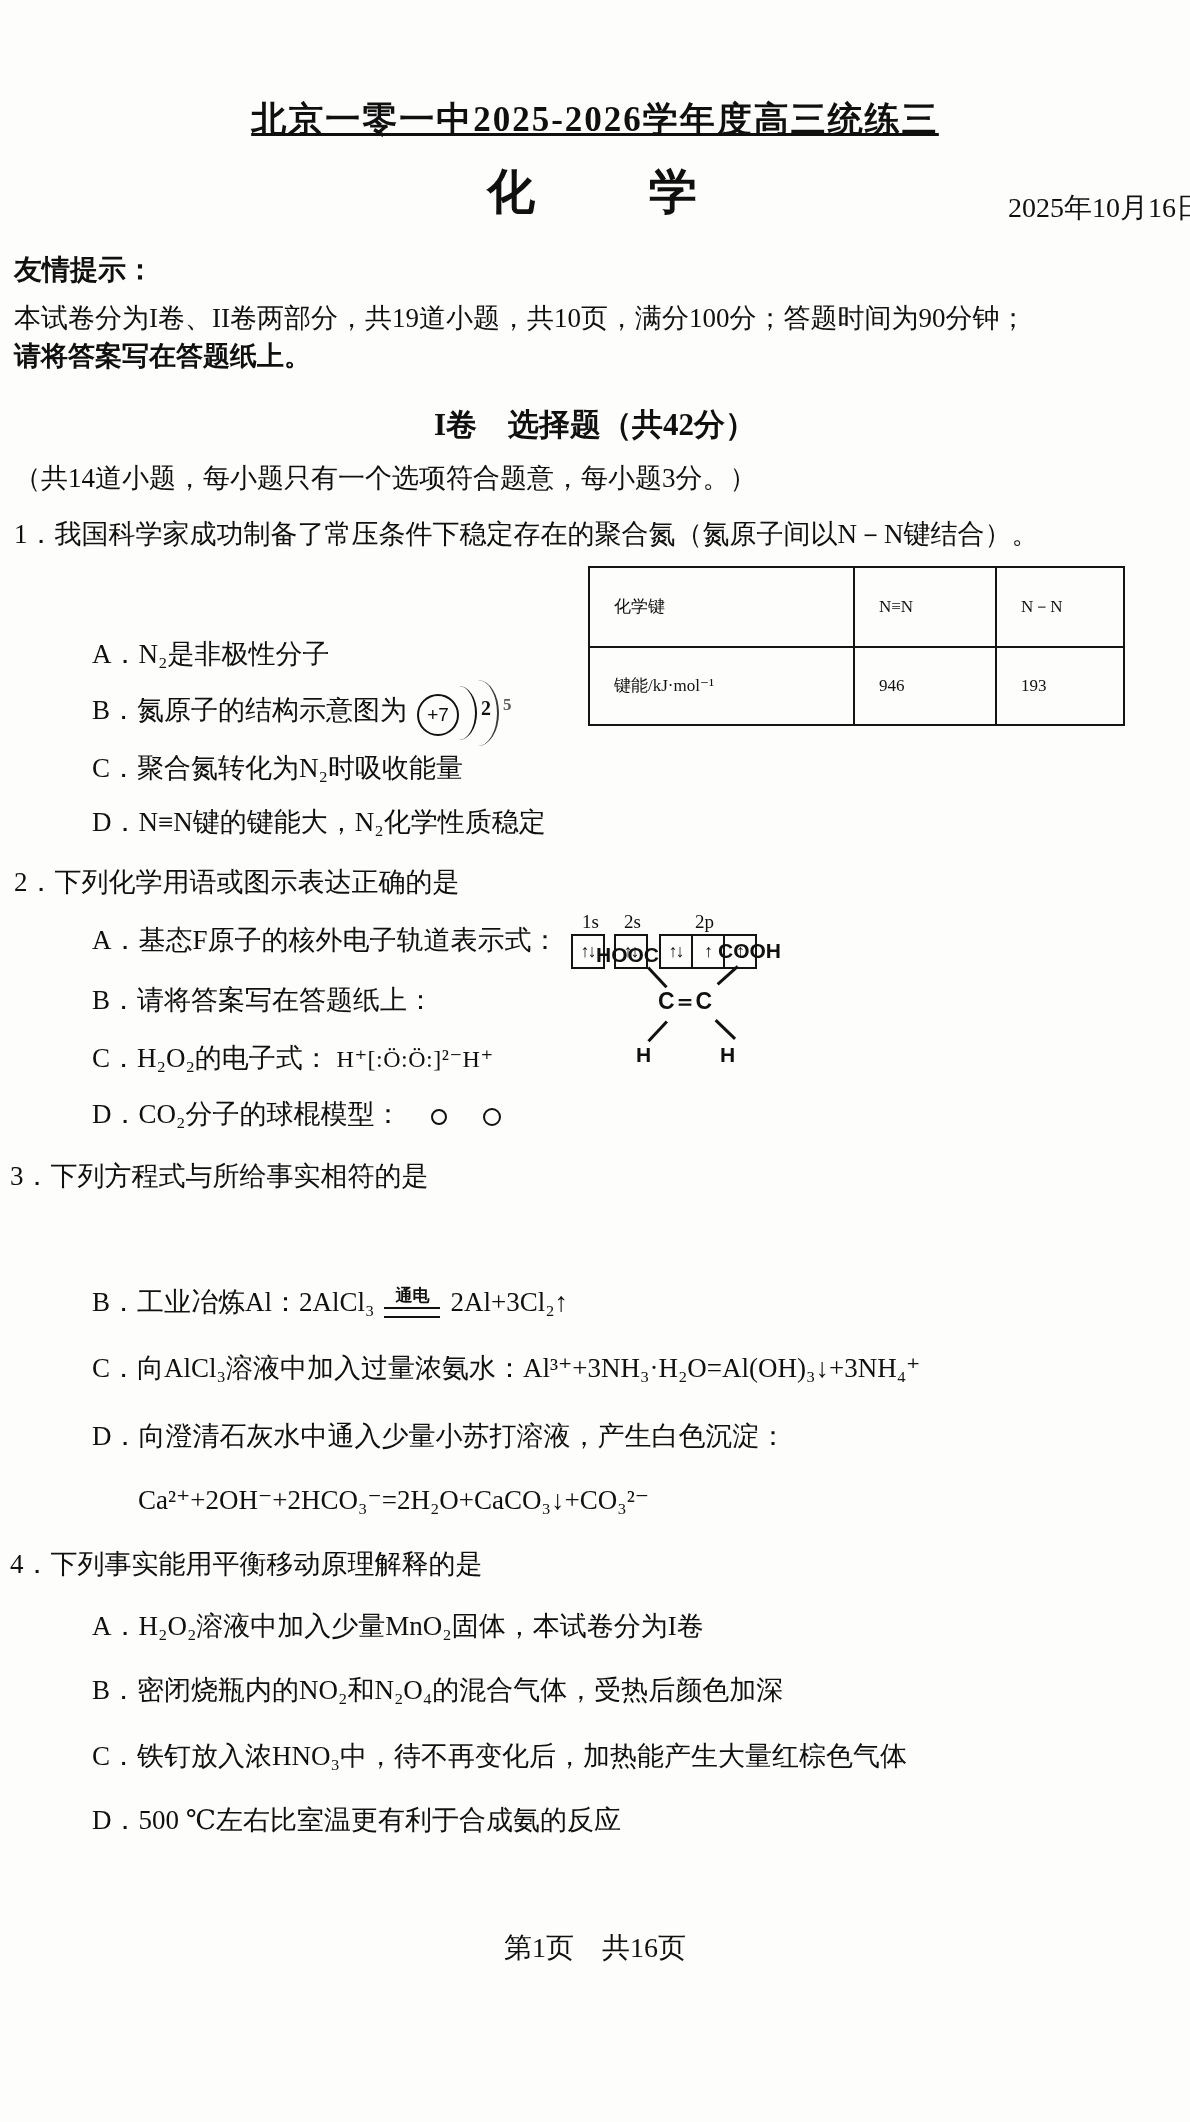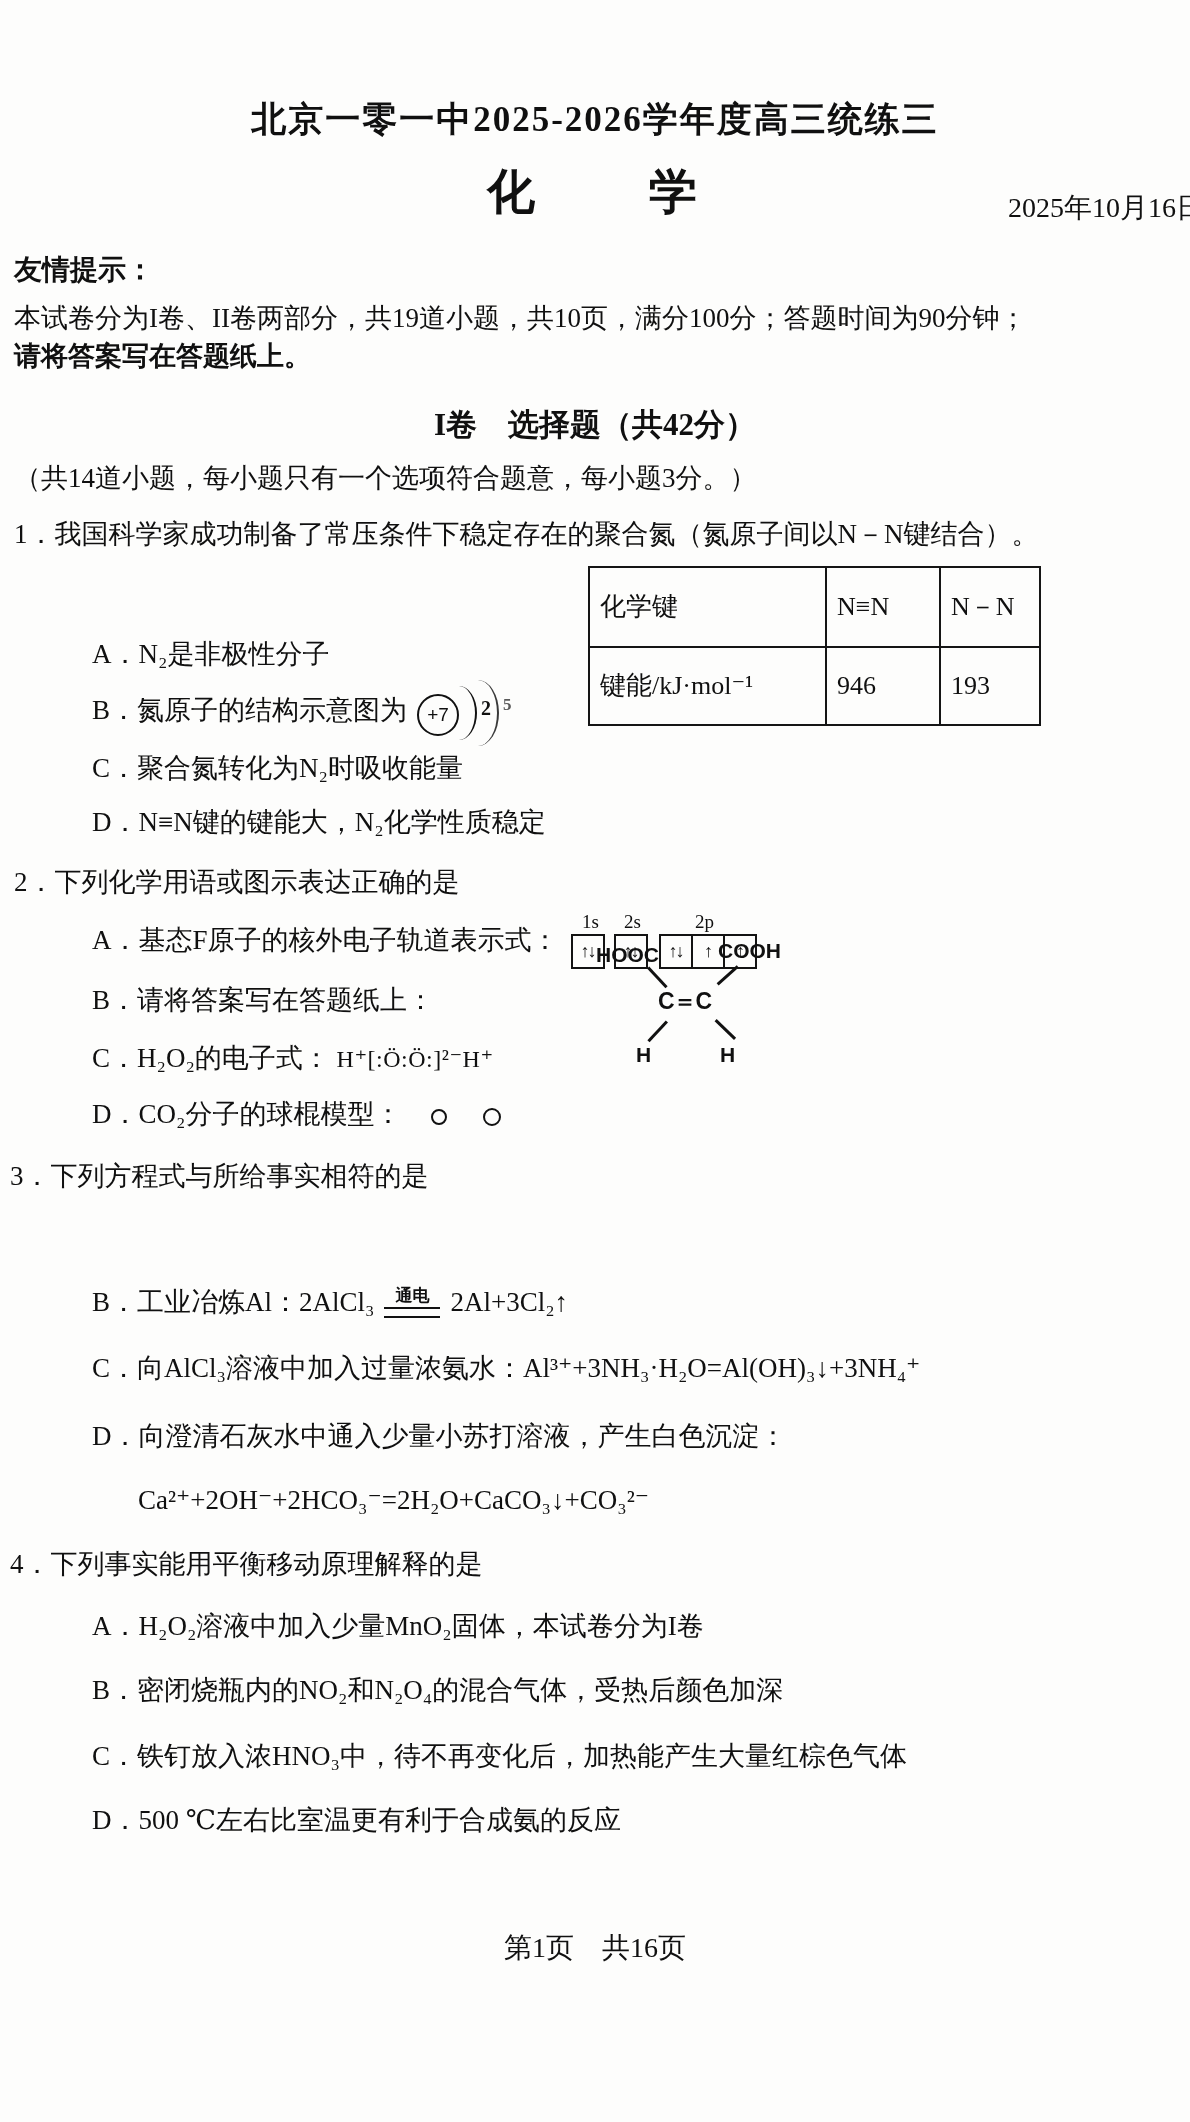--- a/index.html
+++ b/index.html
@@ -4,35 +4,35 @@
 <style>
   html,body{margin:0;padding:0;background:#e8e8e8;}
   #page{
     position:relative;width:1190px;height:2122px;margin:0 auto;
     background:#fdfdfc;color:#101010;overflow:hidden;
     font-family:"Liberation Serif","DejaVu Serif",serif;
     font-size:27px;line-height:1.25;
   }
   .abs{position:absolute;white-space:nowrap;}
   .center{left:0;width:100%;text-align:center;}
-  .title{font-size:35px;font-weight:bold;letter-spacing:2px;}
+  .title{font-size:35px;font-weight:bold;letter-spacing:2px;text-decoration:underline;}
   .subject{font-size:48px;font-weight:bold;letter-spacing:6px;}
   .date{font-size:28px;}
   .bold{font-weight:bold;}
   .sec-title{font-size:31px;font-weight:bold;}
   .em-dots{
     -webkit-text-emphasis:filled dot #101010;
     -webkit-text-emphasis-position:under left;
     text-emphasis:filled dot #101010;
     text-emphasis-position:under left;
   }
   
   .ktable{position:absolute;left:588px;top:566px;border-collapse:collapse;}
   .ktable td{
-    border:2.5px solid #151515;font-size:26px;padding:0 10px;
+    border:2.5px solid #151515;font-size:17px;padding:0 24px;
     vertical-align:middle;text-align:left;
   }
   .ktable .c1{width:215px;}
   .ktable .c2{width:92px;}
   .ktable .c3{width:78px;}
   .ktable tr:nth-child(1) td{height:78px;}
   .ktable tr:nth-child(2) td{height:76px;}
   
   .atomstruct{display:inline-block;position:relative;width:112px;height:66px;vertical-align:middle;margin-left:8px;}
   .nucleus{position:absolute;left:2px;top:14px;width:38px;height:38px;border:2.5px solid #111;

